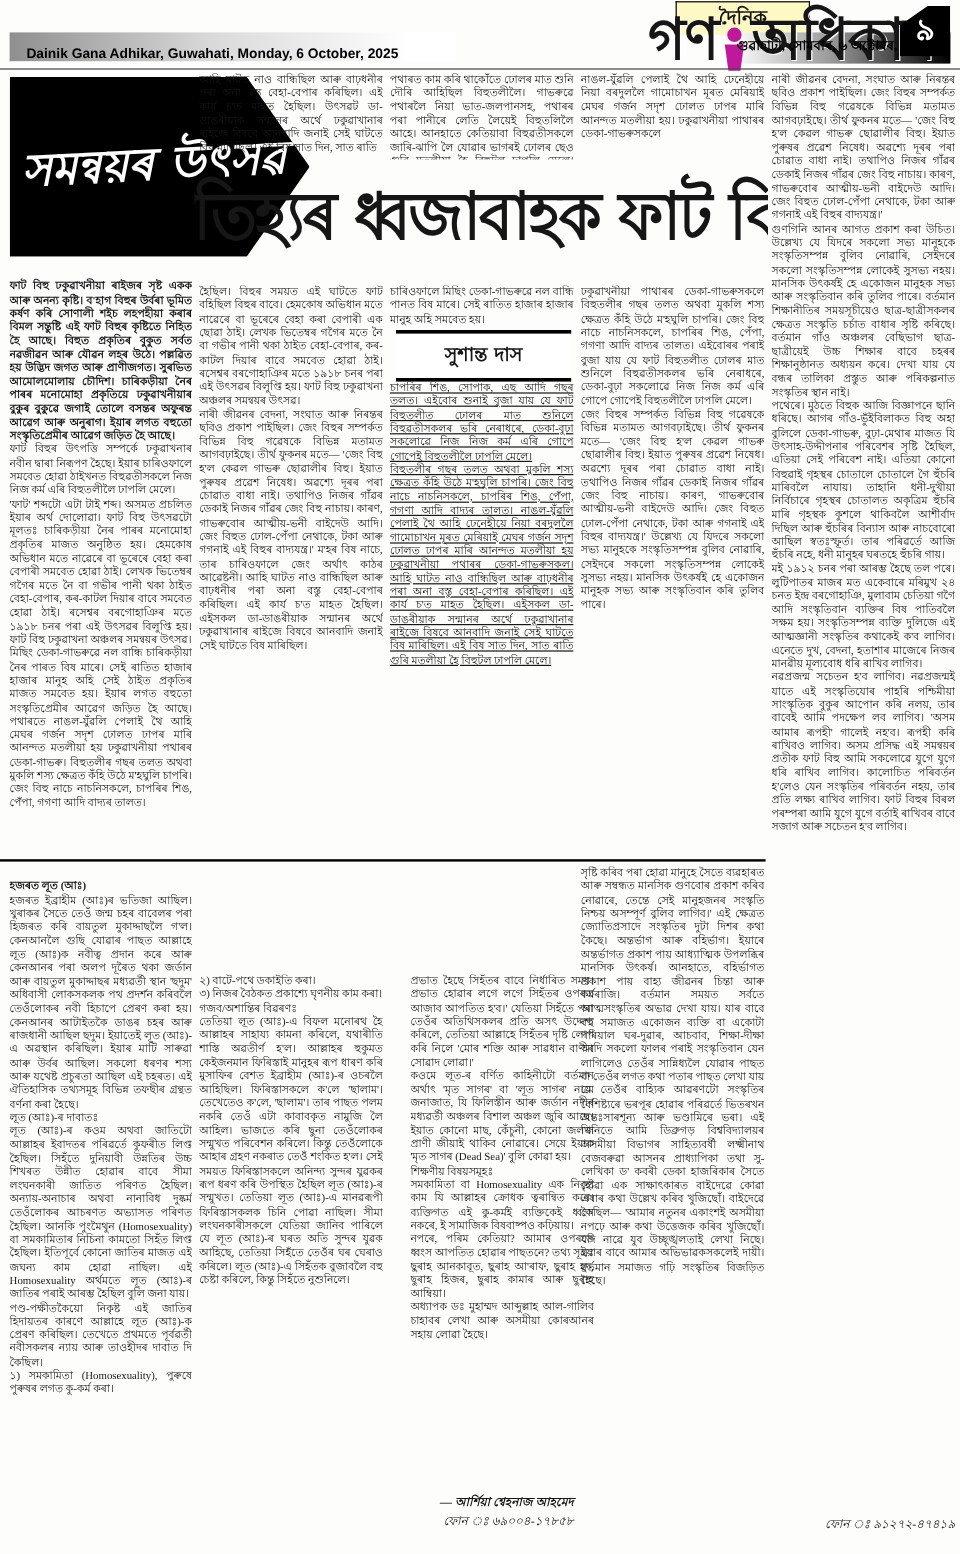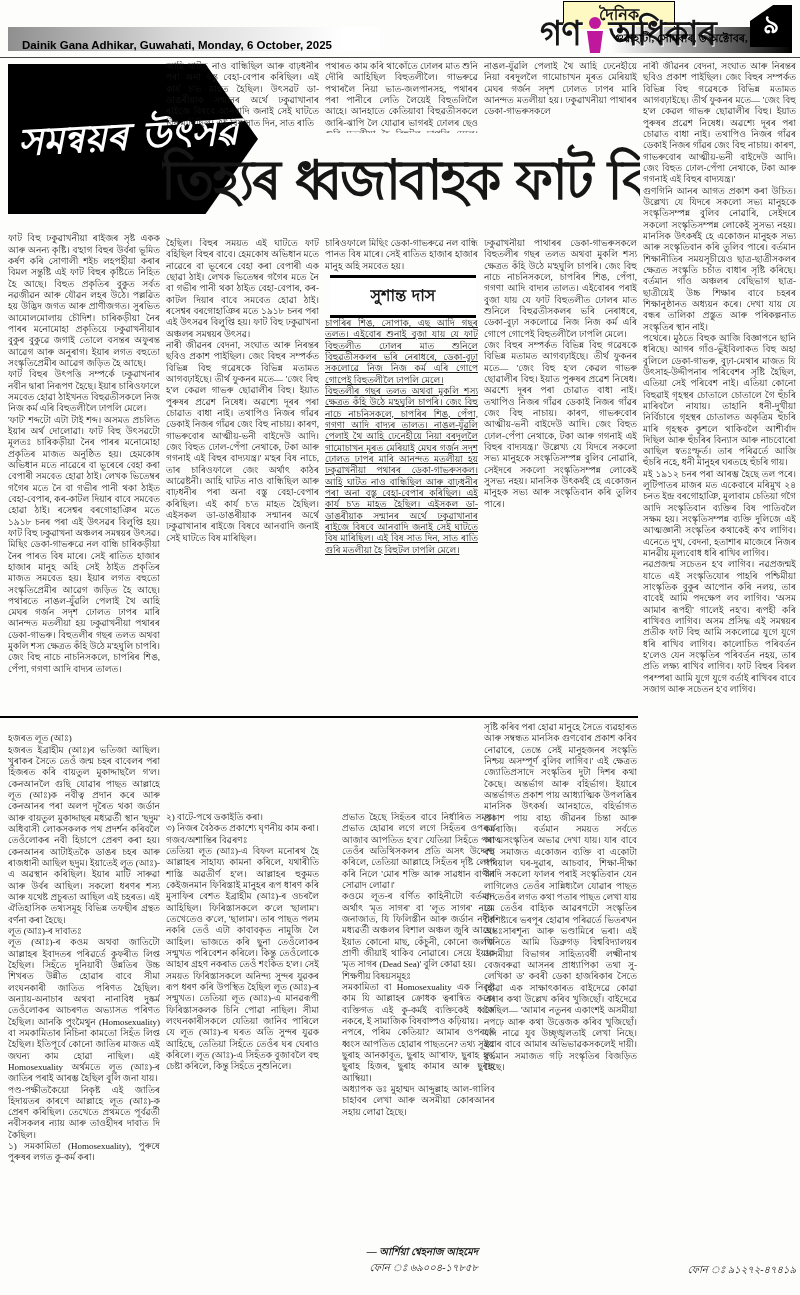--- a/index.html
+++ b/index.html
@@ -9,21 +9,21 @@
   .mast-left-strip{position:absolute;left:8px;top:27px;width:372px;height:24px;
      background:linear-gradient(to right,#8f8f8f,#d9d9d9 45%,#fff 90%);display:flex;align-items:flex-end;}
   .mast-left-strip span{font-family:"Liberation Sans",sans-serif;font-weight:bold;font-size:11.5px;
      padding-left:14px;color:#000;white-space:nowrap;}
   .logo-top{position:absolute;left:563px;top:1px;width:78px;text-align:center;
      font-family:"DejaVu Sans",sans-serif;font-weight:bold;font-size:16px;border:1.5px solid #000;
      border-bottom:none;padding:0 16px;background:#fef9c3;}
   .logo-bar{position:absolute;left:610px;top:27px;width:182px;height:26px;
      background:linear-gradient(to right,#ffffff,#9a9a9a 45%,#000 100%);}
   .logo-main{position:absolute;left:540px;top:13px;height:44px;display:flex;align-items:center;gap:3px;
-     font-family:"DejaVu Sans",sans-serif;font-weight:bold;font-size:34px;letter-spacing:-1px;}
+     font-family:"DejaVu Sans",sans-serif;font-weight:bold;font-size:48px;letter-spacing:-1px;}
   .logo-main .word{text-shadow:1px 1px 0 #fff;}
   .person-icon{width:22px;height:38px;display:inline-block;}
   .mast-right-date{position:absolute;left:614px;top:30px;width:150px;text-align:center;
      font-weight:bold;font-size:11px;white-space:nowrap;color:#000;}
   .page-num-box{position:absolute;left:750px;top:5px;width:42px;height:42px;background:#000;
      color:#fff;display:flex;align-items:center;justify-content:center;font-size:25px;font-weight:bold;
      clip-path:polygon(0 38%,55% 0,100% 0,100% 100%,0 100%);}
   .mast-rule{position:absolute;left:0;top:57px;width:800px;height:1px;background:#444;}
   
   .kicker-arrow{position:absolute;left:8px;top:64px;width:250px;height:150px;background:#000;
@@ -37,21 +37,21 @@
   .byline-box{position:absolute;left:330px;top:275px;width:146px;border-top:3.5px solid #000;
      border-bottom:3.5px solid #000;padding:5px 0;text-align:center;font-weight:bold;font-size:16px;
      font-family:"DejaVu Sans",sans-serif;background:#fff;}
   .lut-head-box{position:absolute;left:170px;top:725px;width:227px;height:81px;background:#000;
      display:flex;flex-direction:column;align-items:center;justify-content:center;gap:1px;}
   .lut-head-box span{color:#fff;font-family:"DejaVu Sans",sans-serif;font-weight:bold;font-size:19px;
      white-space:nowrap;}
   
   .col{position:absolute;text-align:justify;font-size:9px;line-height:1.26;white-space:pre-line;
        overflow:hidden;}
-  .lead{font-weight:normal;}
+  .lead{font-weight:bold;}
   .sig{position:absolute;text-align:right;font-weight:bold;font-style:italic;font-size:10px;}
   .phone{position:absolute;text-align:right;font-weight:normal;font-style:italic;font-size:10px;}
   .section-rule{position:absolute;left:0;top:716px;width:638px;height:1.5px;background:#000;}
 </style>
 </head>
 <body>
 
 <div class="page">
 
   <div class="mast-left-strip">

